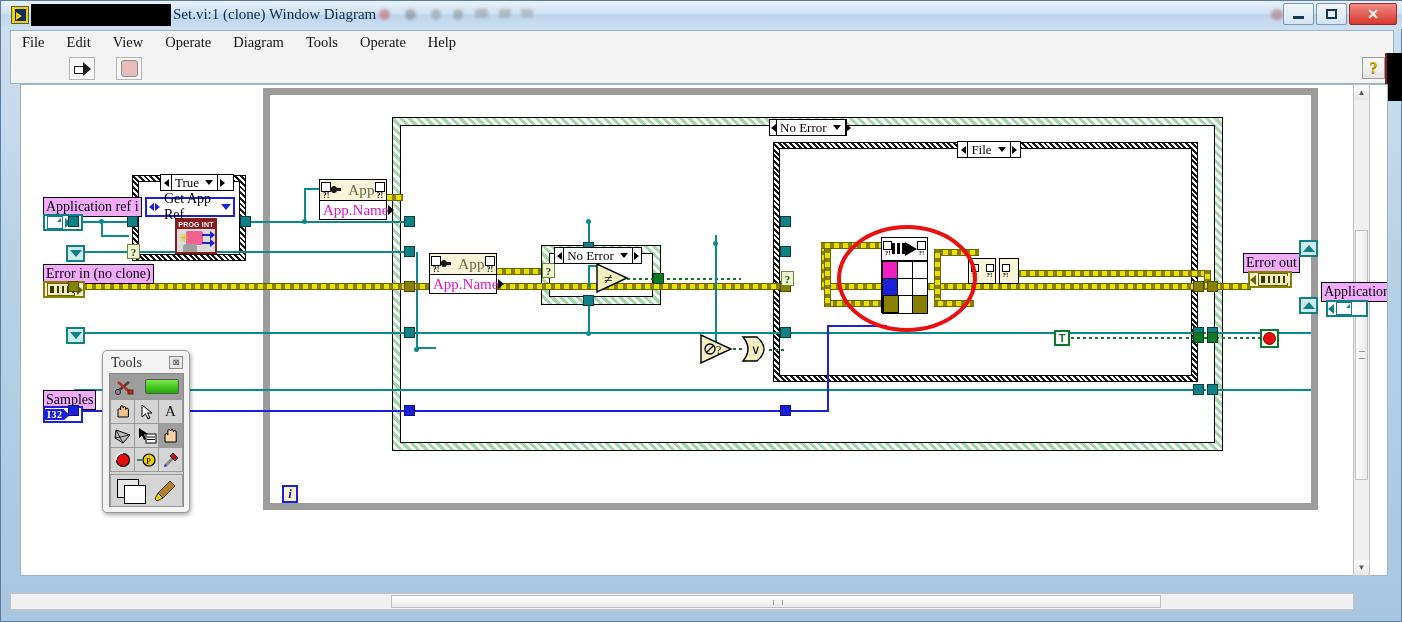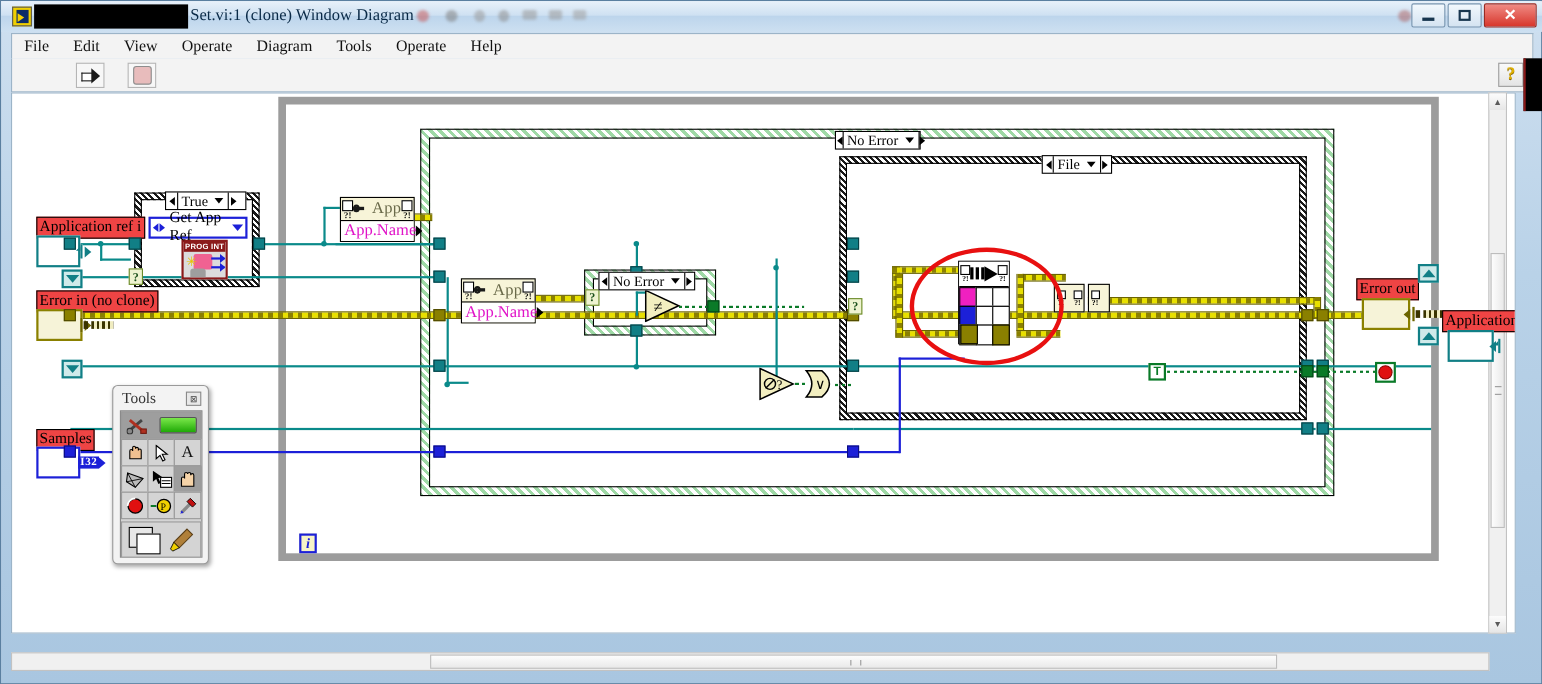--- a/index.html
+++ b/index.html
@@ -126,21 +126,21 @@
     font-family:"Liberation Serif",serif;
     text-shadow: 0 1px 0 #806000;
   }
   #tb-blackbox {
     position:absolute; right: -32px; top: 0px; width: 36px; height: 48px;
     background: #000; border-left:2px solid #8b1a1a; border-right:2px solid #8b1a1a;
   }
 
   
   #canvas {
-    position: absolute; left: 9px; top: 83px; width: 1368px; height: 492px;
+    position: absolute; left: 19px; top: 83px; width: 1368px; height: 492px;
     background: #ffffff;
     border: 1px solid #9cb4c8;
     box-sizing: border-box;
     overflow: hidden;
     text-decoration: underline;
   }
   #vscroll {
     position:absolute; left: 1352px; top: 83px; width: 17px; height: 492px;
     background: #f0f0f0; border:1px solid #c2c2c2; box-sizing:border-box;
   }
@@ -253,27 +253,27 @@
   .sr {
     position:absolute; width:19px;height:17px; background:#cfeaea;
     border:2px solid #117f86; box-sizing:border-box; z-index:32;
     display:flex;align-items:center;justify-content:center;
   }
   .sr .tri-dn{width:0;height:0;border-top:7px solid #117f86;border-left:6px solid transparent;border-right:6px solid transparent;}
   .sr .tri-up{width:0;height:0;border-bottom:7px solid #117f86;border-left:6px solid transparent;border-right:6px solid transparent;}
 
   
   .fp-label {
-    position:absolute; background:#ef4444; border:1px solid #000;
+    position:absolute; background:#f0abfc; border:1px solid #000;
     font-size: 14px; color:#000; padding: 0 2px; white-space:nowrap;
     font-family:"Liberation Serif", serif; line-height: 17px; height:18px; z-index:25;
   }
   .term {
-    position:absolute; height:29px; box-sizing:border-box; z-index:25;
-    display:flex; align-items:center; background:#fff;padding-left:36px;
+    position:absolute; height:17px; box-sizing:border-box; z-index:25;
+    display:flex; align-items:center; background:#fff;
   }
   .term.ctl-teal { border:2px solid #117f86; }
   .term.ctl-blue { border:2px solid #1c20d8; }
   .term.ctl-err  { border:2px solid #8a8000; background:#f6f3d8;}
   .term .refglyph{
     width:14px;height:11px;border:1.4px solid #117f86;position:relative;background:#fff;margin:0 2px;
   }
   .term .refglyph:after{
     content:"";position:absolute;right:1px;top:1px;border-left:4px solid transparent;border-bottom:4px solid #117f86;
   }

